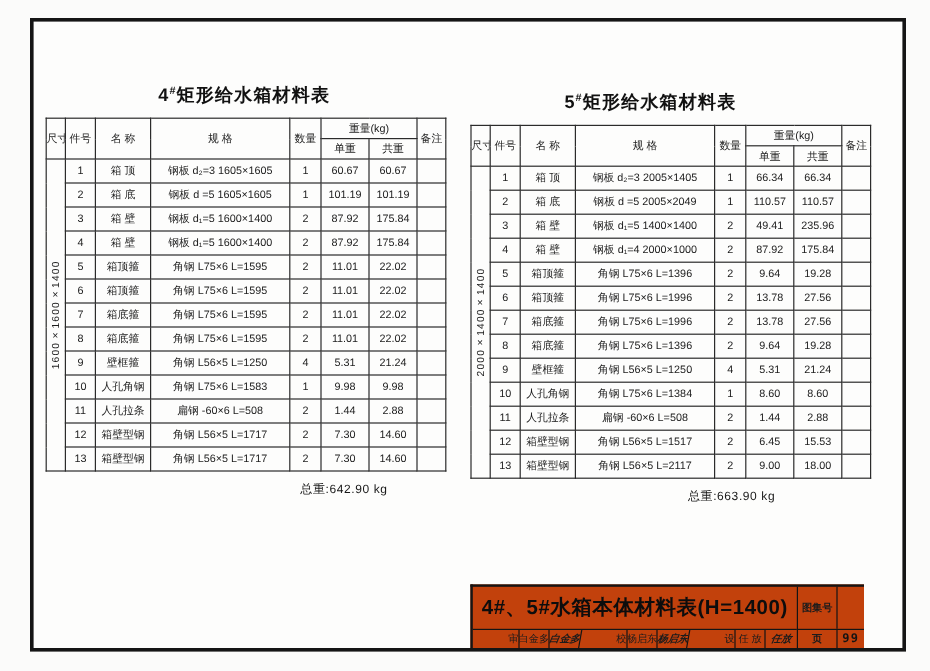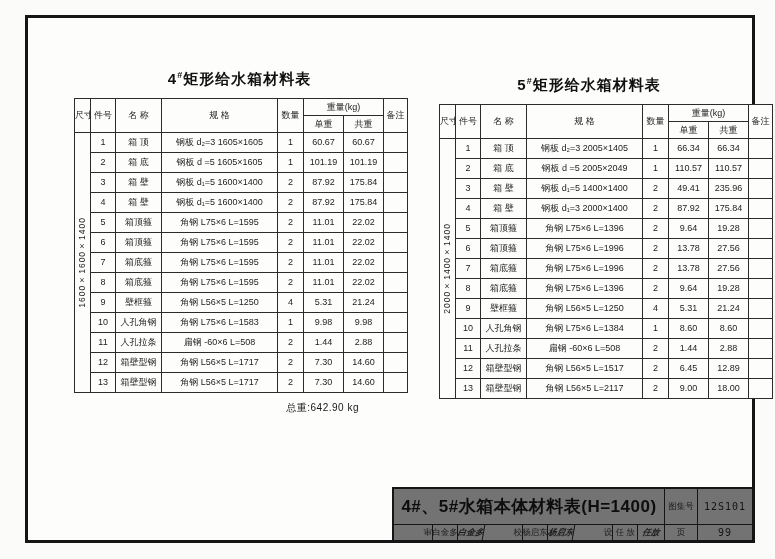--- a/index.html
+++ b/index.html
@@ -5,23 +5,23 @@
   html,body{margin:0;padding:0;}
   body{
     width:775px;height:559px;position:relative;overflow:hidden;
     background:#fbfbfa;color:#191919;
     font-family:"Liberation Sans","DejaVu Sans",sans-serif;
   }
   .frame{
     position:absolute;left:25px;top:15px;width:730px;height:528px;
     border:3px solid #151515;box-sizing:border-box;background:#fdfdfc;
   }
-  .tableblock{position:absolute;margin-left:36px;}
+  .tableblock{position:absolute;}
   #tb4{left:38px;top:70px;width:331px;}
-  #tb5{left:403px;top:76px;width:300px;}
+  #tb5{left:392px;top:76px;width:300px;}
   .ttitle{
     text-align:center;font-weight:bold;font-size:15px;color:#111;
     letter-spacing:1px;margin-bottom:9px;white-space:nowrap;
   }
   .ttitle sup{font-size:9px;vertical-align:super;}
   table.mat{border-collapse:collapse;table-layout:fixed;width:100%;background:#fdfdfc;}
   table.mat th,table.mat td{
     border:1px solid #2b2b2b;font-weight:normal;font-size:9px;line-height:1;
     text-align:center;padding:0;height:19px;overflow:hidden;white-space:nowrap;color:#1c1c1c;
   }
@@ -34,41 +34,41 @@
   .vtext{
     writing-mode:vertical-rl;transform:rotate(180deg);
     margin:0 auto;font-size:8.5px;letter-spacing:1px;white-space:nowrap;
   }
   .total-line{
     text-align:right;padding-right:46px;font-size:10px;margin-top:8px;
     letter-spacing:0.5px;color:#161616;
   }
   
   .titleblock{
-    position:absolute;left:392px;top:487px;width:360px;height:53px;
-    display:flex;box-sizing:border-box;background:#737373;
+    position:absolute;left:392px;top:487px;width:328px;height:53px;
+    display:flex;box-sizing:border-box;background:#c2410c;
     border-left:2px solid #151515;border-top:2px solid #151515;
   }
   .tb-left{width:271px;display:flex;flex-direction:column;border-right:1px solid #151515;box-sizing:border-box;}
   .tb-main{
     flex:1;display:flex;align-items:center;justify-content:center;
     font-size:17px;font-weight:bold;letter-spacing:0.5px;white-space:nowrap;
     border-bottom:1px solid #151515;box-sizing:border-box;color:#0d0d0d;
   }
   .tb-sigrow{height:15px;display:flex;}
   .tb-sigrow>div{
     border-right:1px solid #151515;box-sizing:border-box;height:100%;
     display:flex;align-items:center;justify-content:center;
     font-size:8.5px;overflow:hidden;white-space:nowrap;color:#1c1c1c;
   }
   .sig-label{width:20px;padding-left:38px;}
   .sig-name{width:34px;}
   .sig-hand{width:36px;font-style:italic;font-weight:bold;transform:skewX(-10deg);font-size:10px;}
   .tb-sigrow>div:last-child{border-right:none;}
-  .tb-right{flex:1;display:flex;flex-direction:column;}
+  .tb-right{flex:1;display:flex;flex-direction:column;font-weight:bold;}
   .tb-r-row{flex:1;display:flex;border-bottom:1px solid #151515;box-sizing:border-box;}
   .tb-r-row:last-child{border-bottom:none;height:15px;flex:0 0 15px;}
   .tb-r-label{
     width:33px;border-right:1px solid #151515;box-sizing:border-box;
     display:flex;align-items:center;justify-content:center;font-size:8.5px;color:#1c1c1c;
   }
   .tb-r-val{
     flex:1;display:flex;align-items:center;justify-content:center;
     font-size:10px;letter-spacing:1px;font-family:"DejaVu Sans Mono","Liberation Mono",monospace;color:#141414;
   }
@@ -287,21 +287,21 @@
           <td>箱 壁</td>
           <td class="c-spec">钢板 d₁=5 1400×1400</td>
           <td>2</td>
           <td>49.41</td>
           <td>235.96</td>
           <td></td>
         </tr>
         <tr>
           <td>4</td>
           <td>箱 壁</td>
-          <td class="c-spec">钢板 d₁=3 2000×1400</td>
+          <td class="c-spec">钢板 d₁=4 2000×1000</td>
           <td>2</td>
           <td>87.92</td>
           <td>175.84</td>
           <td></td>
         </tr>
         <tr>
           <td>5</td>
           <td>箱顶箍</td>
           <td class="c-spec">角钢 L75×6  L=1396</td>
           <td>2</td>
@@ -362,54 +362,54 @@
           <td>1.44</td>
           <td>2.88</td>
           <td></td>
         </tr>
         <tr>
           <td>12</td>
           <td>箱壁型钢</td>
           <td class="c-spec">角钢 L56×5  L=1517</td>
           <td>2</td>
           <td>6.45</td>
-          <td>12.89</td>
+          <td>15.53</td>
           <td></td>
         </tr>
         <tr>
           <td>13</td>
           <td>箱壁型钢</td>
           <td class="c-spec">角钢 L56×5  L=2117</td>
           <td>2</td>
           <td>9.00</td>
           <td>18.00</td>
           <td></td>
         </tr>
       </tbody>
   </table>
+  <div class="total-line">总重:663.90 kg</div>
 </div>
 
 <div class="titleblock">
   <div class="tb-left">
     <div class="tb-main">4#、5#水箱本体材料表(H=1400)</div>
     <div class="tb-sigrow">
       <div class="sig-label">审核</div>
       <div class="sig-name">白金多</div>
       <div class="sig-hand">白金多</div>
       <div class="sig-label">校对</div>
       <div class="sig-name">杨启东</div>
       <div class="sig-hand">杨启东</div>
       <div class="sig-label">设计</div>
       <div class="sig-name">任 放</div>
       <div class="sig-hand">任放</div>
     </div>
   </div>
   <div class="tb-right">
     <div class="tb-r-row">
       <div class="tb-r-label">图集号</div>
-      <div class="tb-r-val">12S101</div>
     </div>
     <div class="tb-r-row">
       <div class="tb-r-label">页</div>
       <div class="tb-r-val">99</div>
     </div>
   </div>
 </div>
 
 </body></html>

